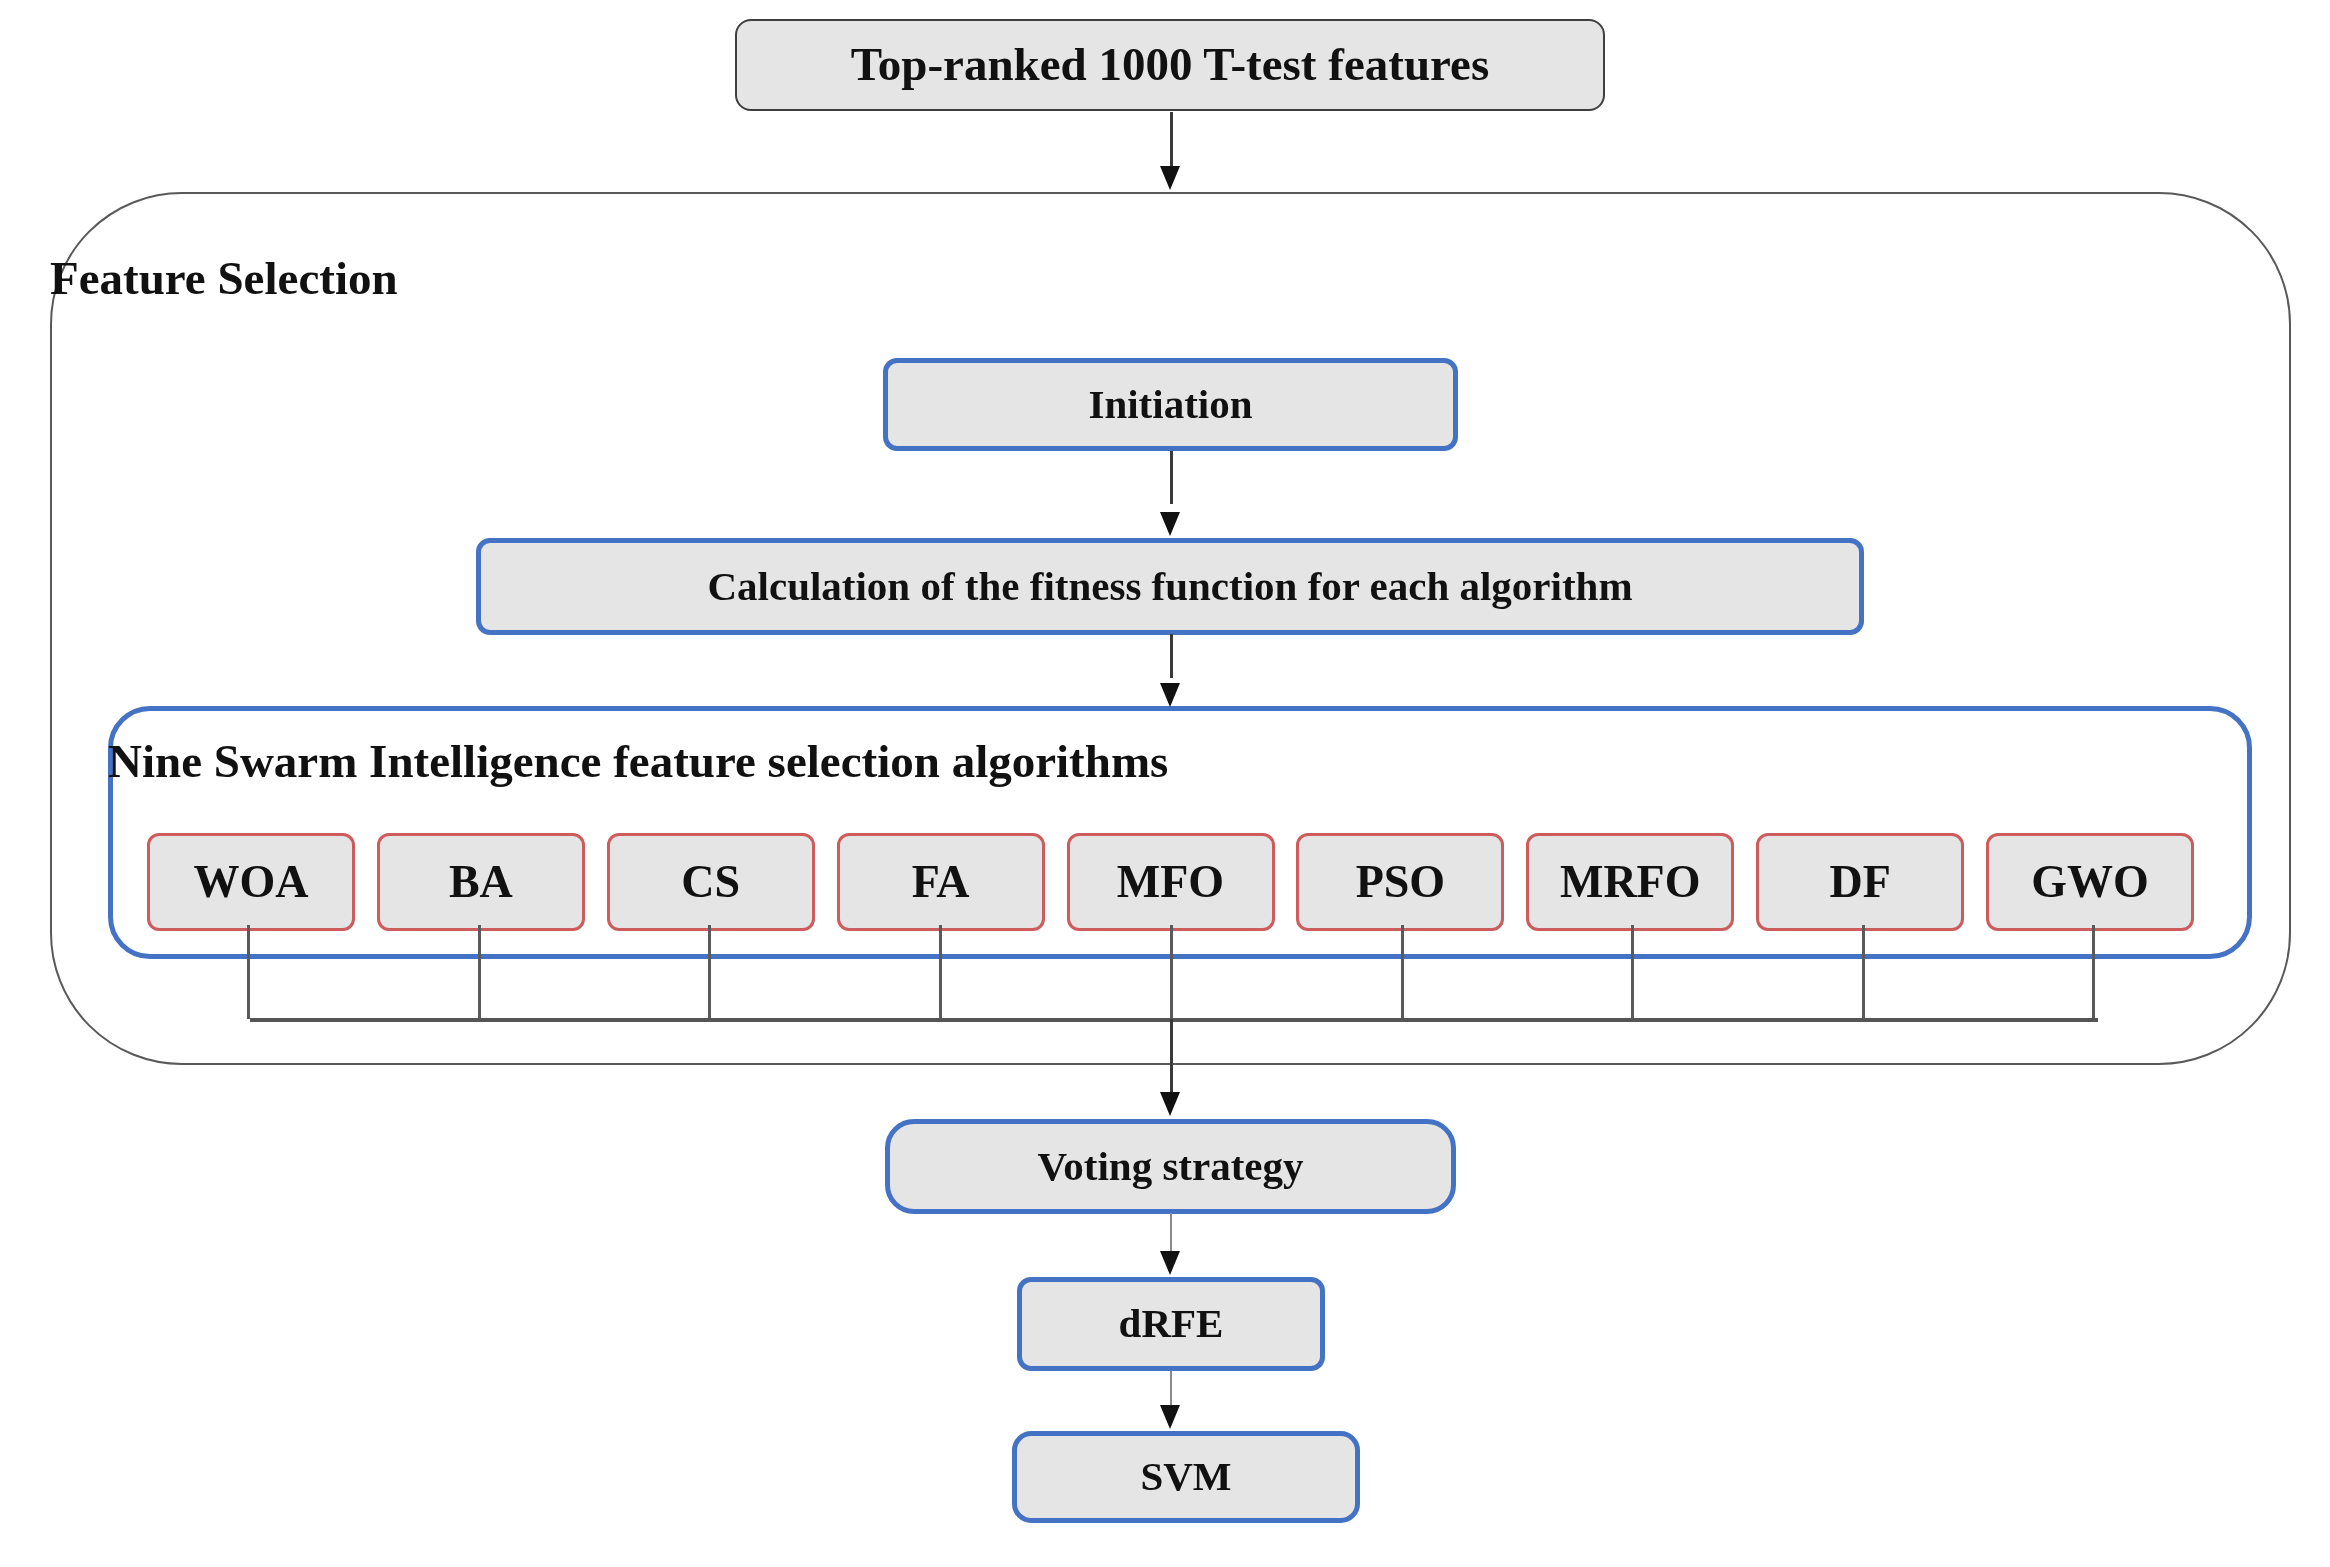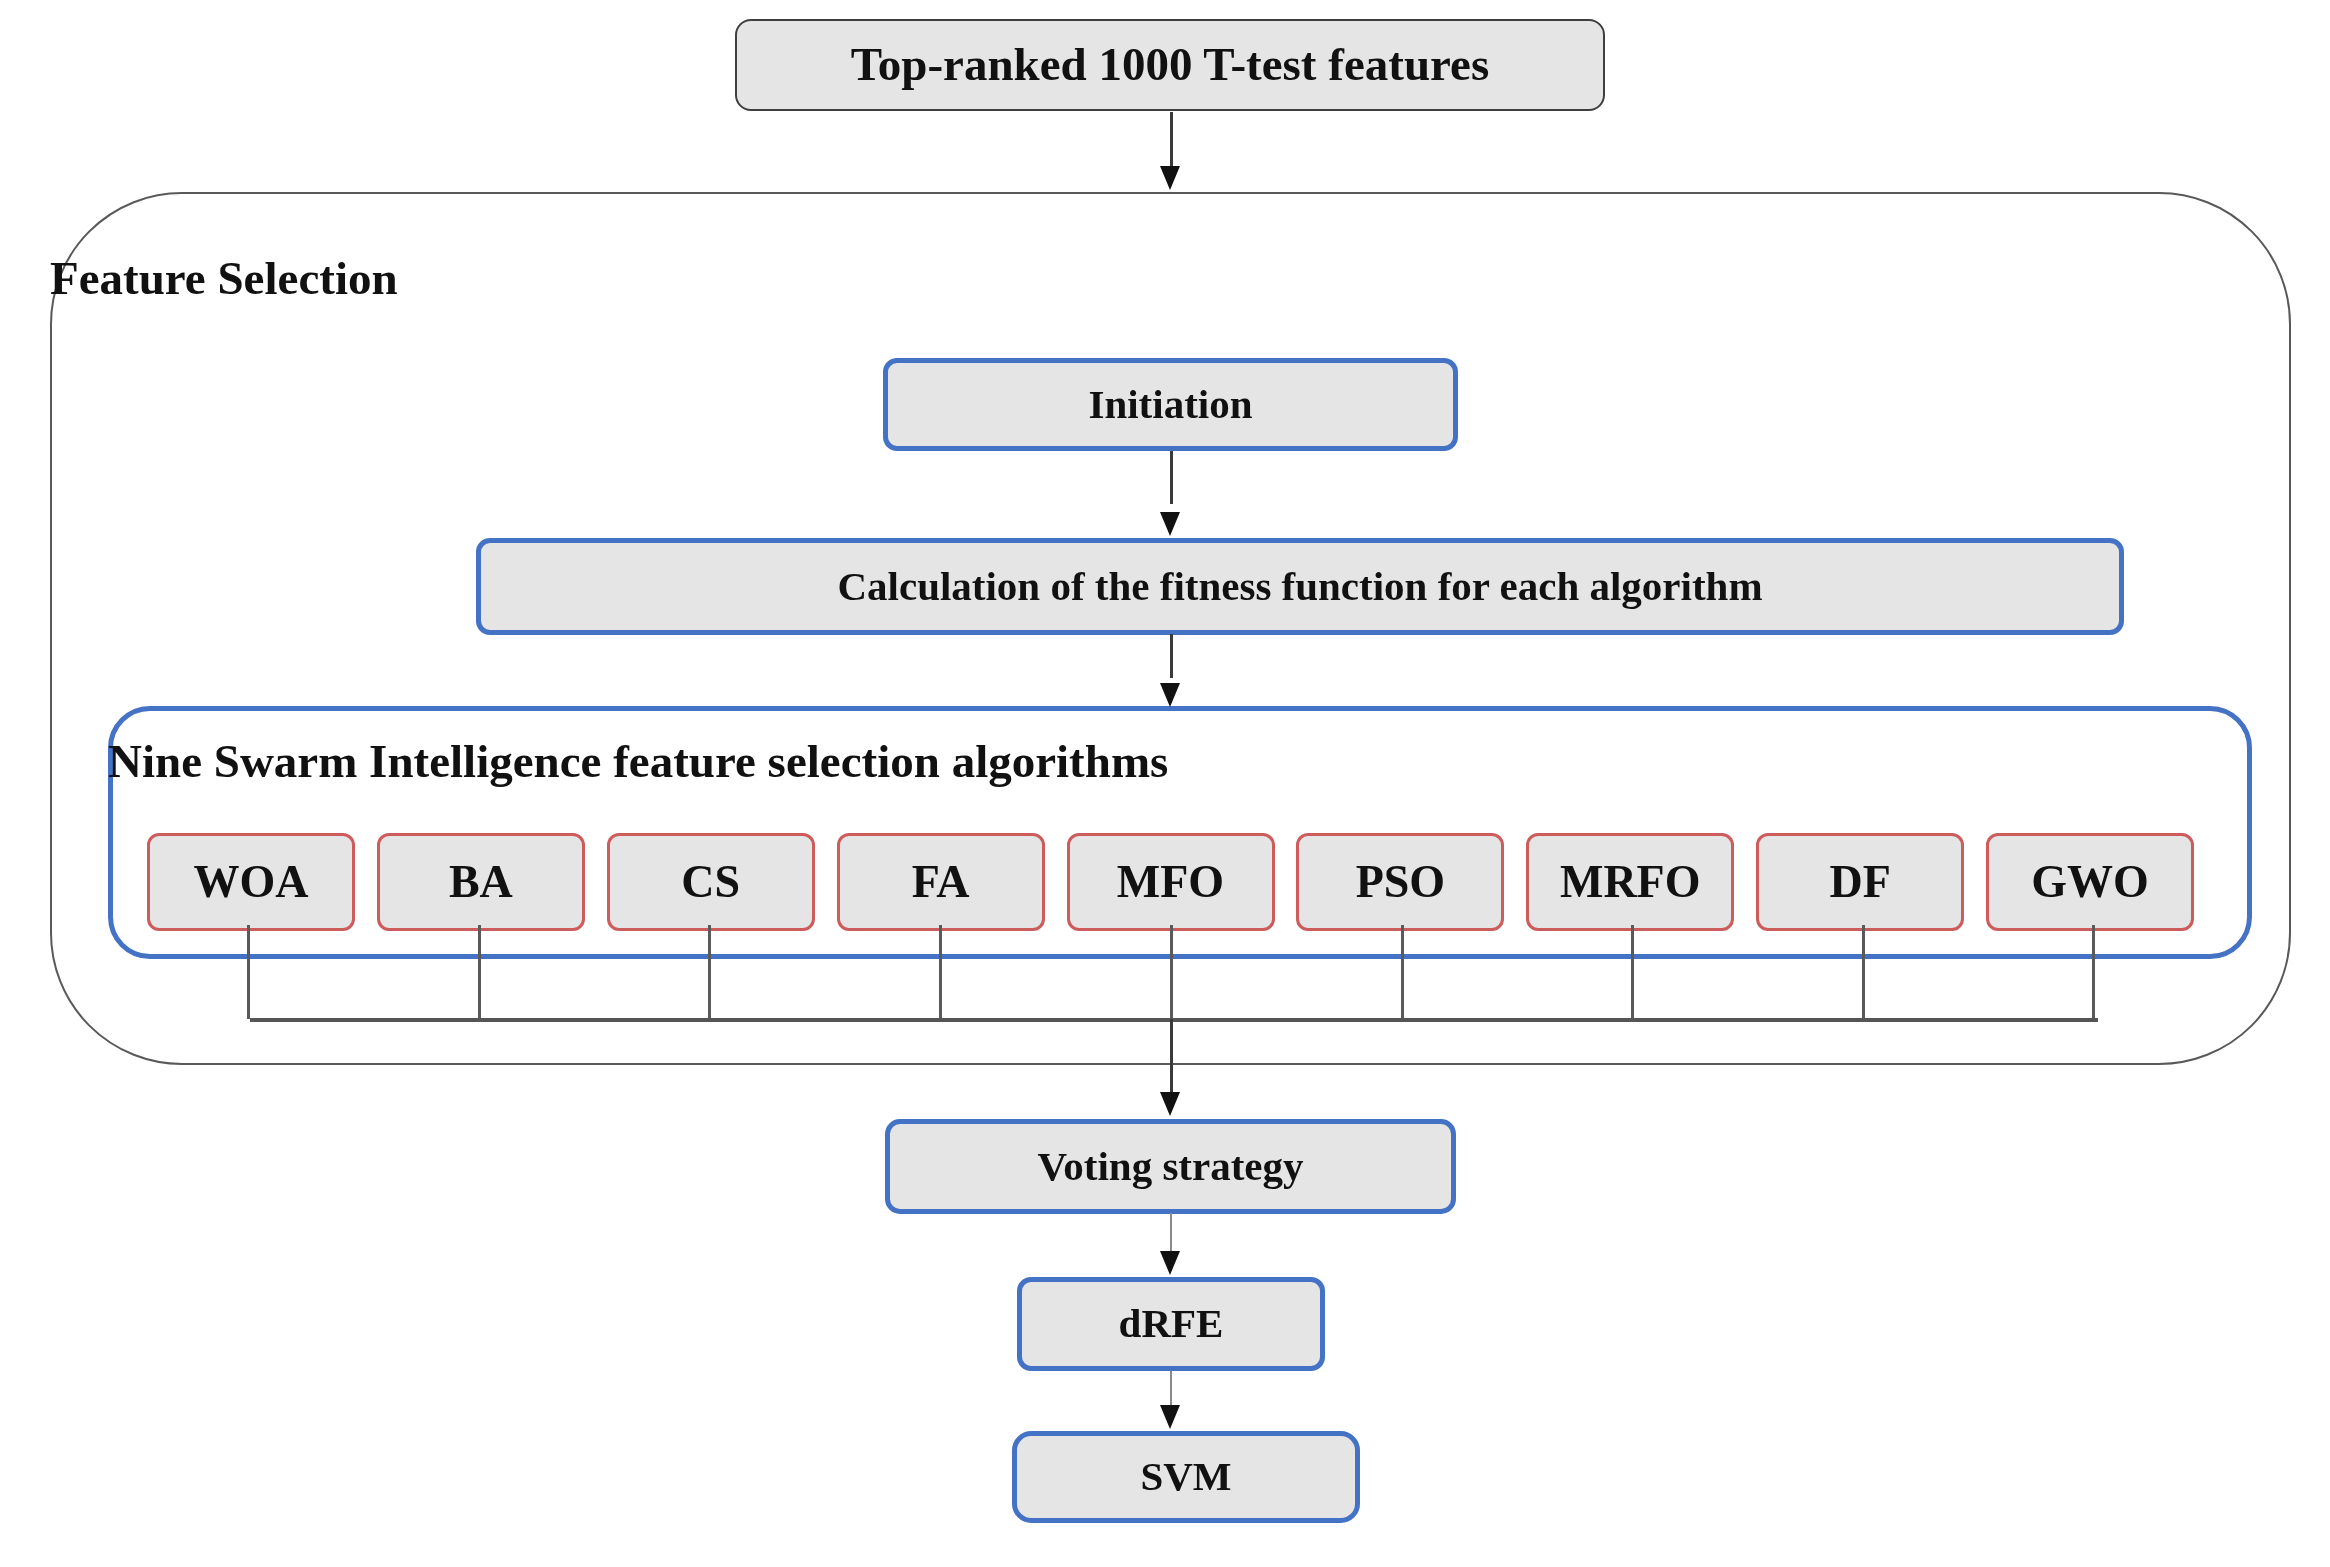--- a/index.html
+++ b/index.html
@@ -25,22 +25,22 @@
     display:flex;align-items:center;justify-content:center;
     text-align:center;background:#e5e5e5;
     font-weight:700;line-height:1.1;
   }
   .top-box{
     left:735px;top:19.3px;width:870px;height:92px;
     border:2.6px solid #3f3f3f;border-radius:16px;font-size:47px;
   }
   .blue-box{border:5.3px solid var(--blue,#4472C4);border-radius:14px;font-size:41px;}
   .initiation-box{left:883px;top:358px;width:575px;height:93px;}
-  .calc-box{left:476px;top:538px;width:1648px;height:97px;}
-  .voting-box{left:885px;top:1119px;width:571px;height:95px;border-radius:15px;}
+  .calc-box{left:476px;top:538px;width:1388px;height:97px;}
+  .voting-box{left:885px;top:1119px;width:571px;height:95px;border-radius:29px;}
   .drfe-box{left:1017px;top:1277px;width:308px;height:94px;border-radius:14px;}
   .svm-box{left:1012px;top:1431px;width:348px;height:92px;border-radius:19.3px;}
   .red-box{
     width:202px;height:92px;border:3.5px solid var(--red,#CD5C5C);
     border-radius:12px;font-size:46px;
   }
   .algo-row{
     left:147px;top:833px;width:2047px;height:92px;
     display:flex;justify-content:space-between;
   }

